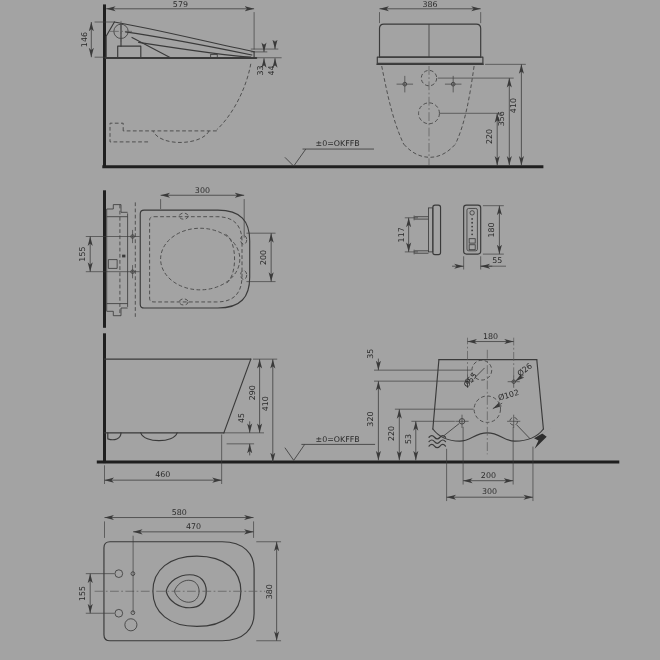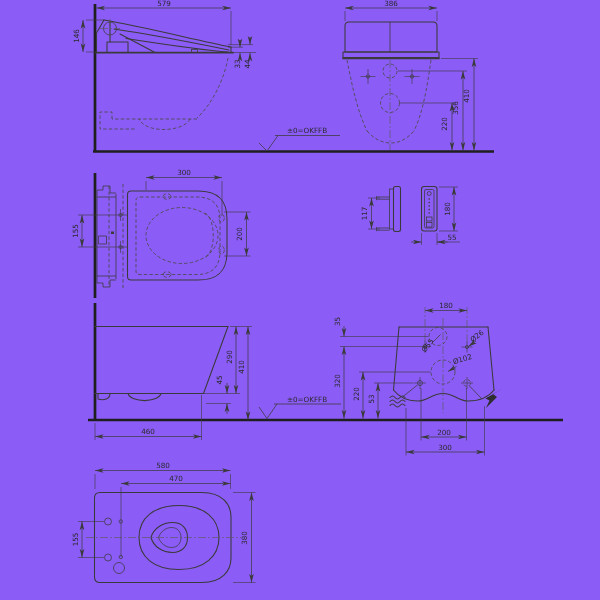--- a/index.html
+++ b/index.html
@@ -1,16 +1,16 @@
 <!DOCTYPE html>
 <html><head>
 <meta charset="utf-8">
 <style>
   html,body{margin:0;padding:0;background:#ffffff}
-  .sheet{position:relative;width:600px;height:600px;background:#8b5cf6;overflow:hidden}
+  .sheet{position:relative;width:600px;height:600px;background:#a3a3a3;overflow:hidden}
   svg{display:block}
   .ln{fill:none;stroke:#3a3a3a;stroke-width:1.05;stroke-linecap:round;stroke-linejoin:round}
   .lt{fill:none;stroke:#3a3a3a;stroke-width:0.75}
   .th{fill:none;stroke:#1f1f1f;stroke-width:2.7}
   .dsh{fill:none;stroke:#4a4a4a;stroke-width:0.85;stroke-dasharray:3.4 2.2}
   .cl{fill:none;stroke:#5a5a5a;stroke-width:0.65;stroke-dasharray:8 2.2 1.6 2.2}
   .dim{fill:none;stroke:#3a3a3a;stroke-width:0.7;marker-start:url(#ah);marker-end:url(#ah)}
   .dima{fill:none;stroke:#3a3a3a;stroke-width:0.7;marker-end:url(#ah)}
   .ext{fill:none;stroke:#3a3a3a;stroke-width:0.6}
   text{font:7.2px "DejaVu Sans", sans-serif;fill:#2a2a2a}

